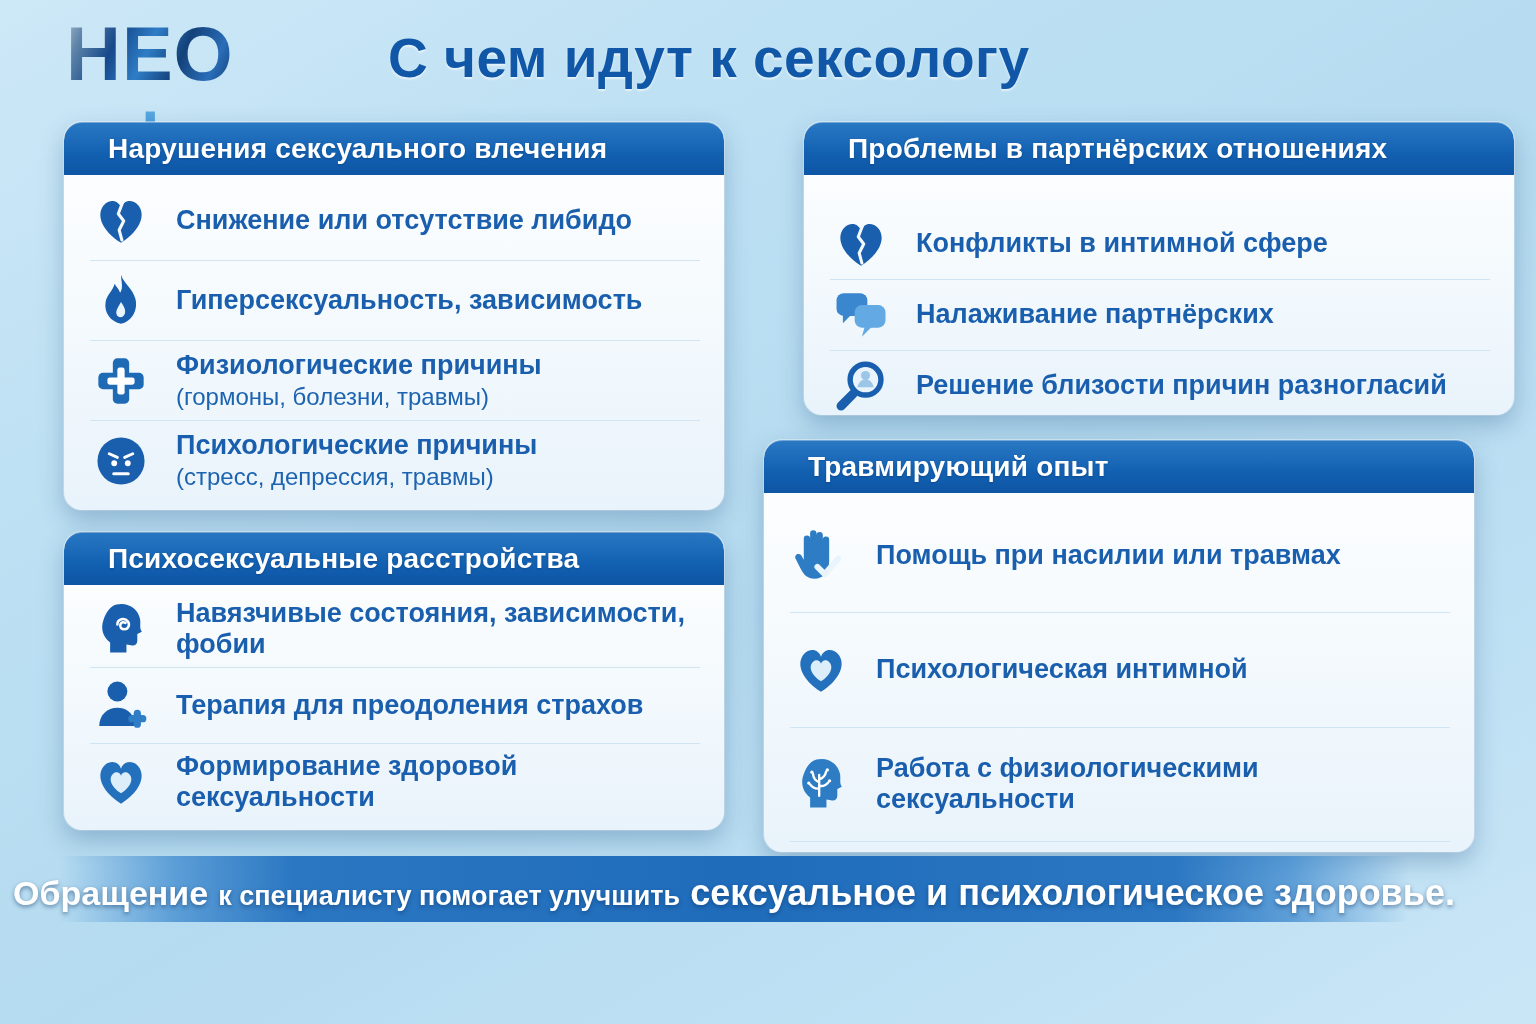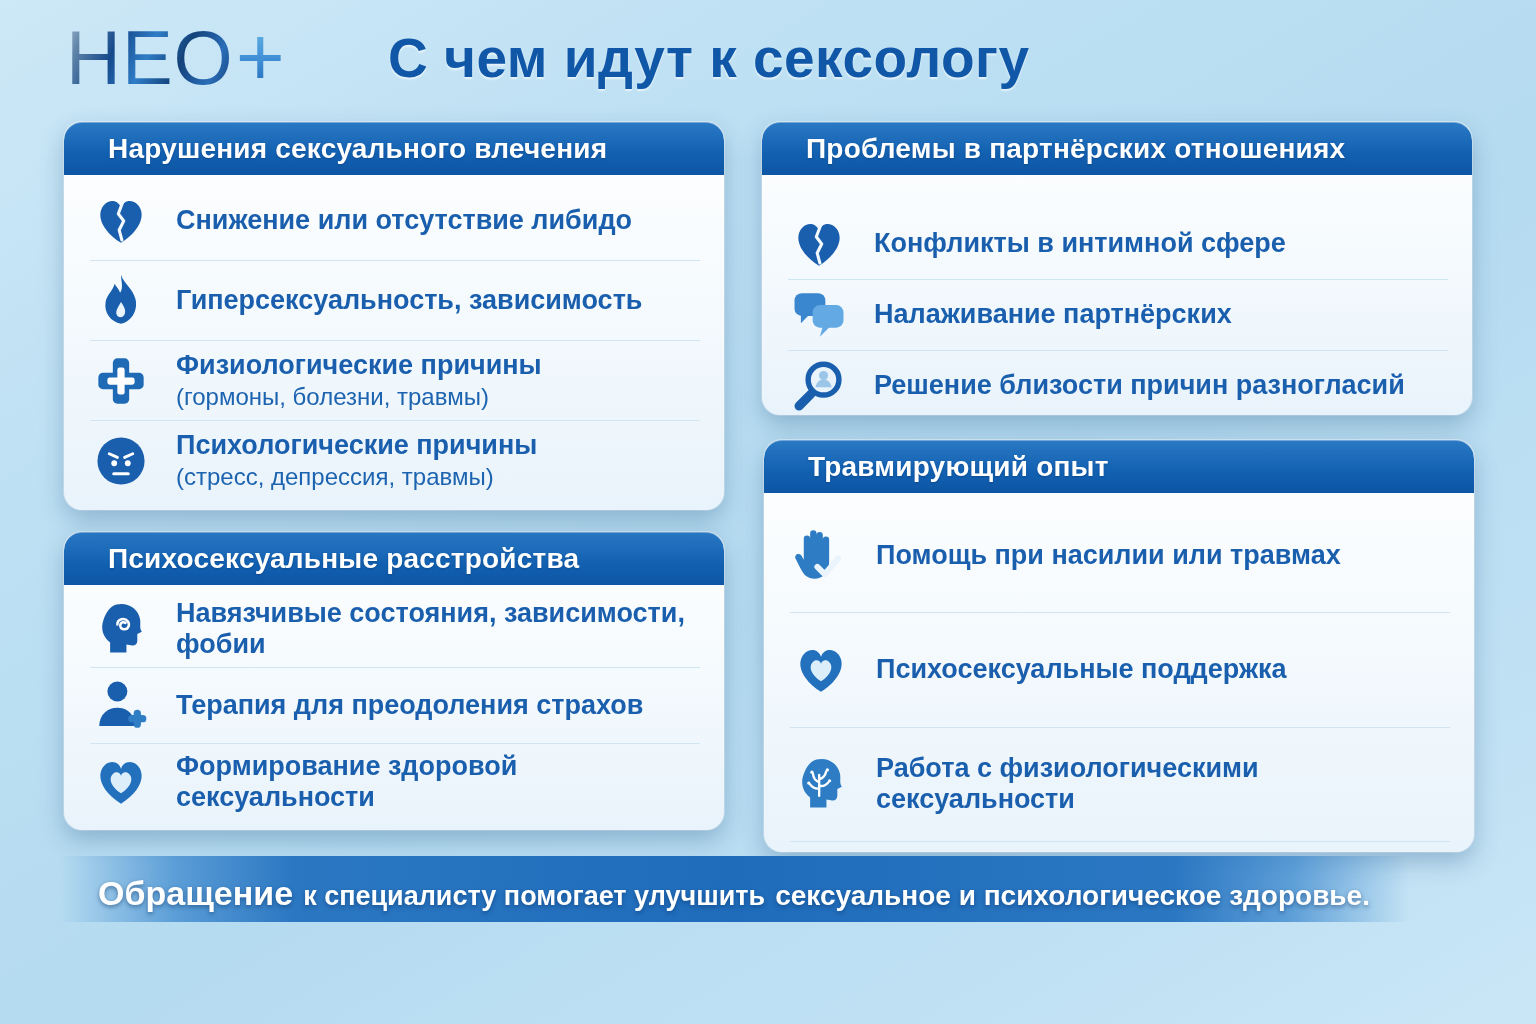--- a/index.html
+++ b/index.html
@@ -5,21 +5,21 @@
   * { margin:0; padding:0; box-sizing:border-box; }
   html,body { width:1536px; height:1024px; }
   body{
     font-family:"Liberation Sans", sans-serif;
     background:linear-gradient(150deg,#cde8f7 0%,#bde0f3 28%,#b5dbf0 55%,#c0e1f4 82%,#c9e6f6 100%);
     position:relative; overflow:hidden;
   }
   .stage{ position:absolute; inset:0; }
 
   
-  .logo{ position:absolute; left:66px; top:16px; font-weight:400; font-size:76px; line-height:1; letter-spacing:1px; display:flex; align-items:center; }
+  .logo{ position:absolute; left:66px; top:16px; font-weight:700; font-size:76px; line-height:1; letter-spacing:1px; display:flex; align-items:center;flex-direction:column; }
   .logo-neo{
     background:linear-gradient(115deg,#a9bccd 0%,#5d83a8 12%,#16498b 30%,#2f7dc7 48%,#14427a 66%,#2a6db8 84%,#0f3a6b 100%);
     -webkit-background-clip:text; background-clip:text; color:transparent;
   }
   .logo-plus{
     background:linear-gradient(180deg,#72c2ea 0%,#3f8ed6 55%,#1b5fae 100%);
     -webkit-background-clip:text; background-clip:text; color:transparent;
     font-size:84px; margin-left:2px; transform:translateY(-2px);
   }
   .page-title{
@@ -31,21 +31,21 @@
 
   
   .card{
     position:absolute; border-radius:18px;
     box-shadow:0 10px 24px rgba(30,80,130,.30), 0 0 0 1px rgba(255,255,255,.45);
     display:flex; flex-direction:column; overflow:hidden;
     background:linear-gradient(180deg,#ffffff 0%,#f3f9fd 55%,#e9f3fb 100%);
   }
   #card-desire      { left:64px;  top:122px; width:660px; height:388px; }
   #card-psychosexual{ left:64px;  top:532px; width:660px; height:298px; }
-  #card-partner     { left:762px; top:122px; width:710px; height:293px;gap:28px; }
+  #card-partner     { left:804px; top:122px; width:710px; height:293px;gap:28px; }
   #card-trauma      { left:764px; top:440px; width:710px; height:412px; }
 
   .card-header{
     flex:none; height:53px; display:flex; align-items:center;
     padding-left:44px; border-radius:18px 18px 0 0;
     background:linear-gradient(180deg,#2a79c4 0%,#1260b1 60%,#0e55a5 100%);
     box-shadow:inset 0 1px 0 rgba(255,255,255,.35);
   }
   .card-header span{
     color:#ffffff; font-size:28px; font-weight:700; letter-spacing:.2px;
@@ -65,21 +65,21 @@
     position:absolute; left:0; top:856px; width:1468px; height:66px;
     background:linear-gradient(90deg,
       rgba(49,129,202,0) 4%, rgba(55,133,205,.72) 12%,
       #2b77c2 20%, #1f6cbb 50%, #2b77c2 80%,
       rgba(55,133,205,.72) 88%, rgba(49,129,202,0) 96%);
     display:flex; align-items:center; justify-content:center;
   }
   .footer-band .f-wrap{ display:flex; align-items:baseline; gap:10px; }
   .f-lead{ color:#fff; font-size:34px; font-weight:800; text-shadow:0 2px 4px rgba(10,50,100,.5); }
   .f-mid { color:#fff; font-size:27px; font-weight:600; text-shadow:0 2px 4px rgba(10,50,100,.5);margin-top:16px; }
-  .f-tail{ color:#fff; font-size:28px; font-weight:800; text-shadow:0 2px 4px rgba(10,50,100,.5); }
+  .f-tail{ color:#fff; font-size:36px; font-weight:800; text-shadow:0 2px 4px rgba(10,50,100,.5); }
 
   .hidden-defs{ position:absolute; width:0; height:0; overflow:hidden; }
 </style>
 </head>
 <body>
 
 <svg class="hidden-defs" aria-hidden="true">
   <defs>
     <symbol id="sym-broken-heart" viewBox="0 0 64 64">
       <path d="M32 56C10 42 4.5 24.5 13 14.5 20 6.5 30 9.5 32 17.5 34 9.5 44 6.5 51 14.5 59.5 24.5 54 42 32 56Z" fill="#1a5fae"></path>
@@ -306,21 +306,21 @@
           </span>
       </div>
       <div class="sep"></div>
       <div class="row">
         <span class="ic-box">
             <svg class="ic">
               <use href="#sym-heart-in-heart"></use>
             </svg>
           </span>
         <span class="txt">
-            <span class="t-main">Психосексуальные поддержка</span>
+            <span class="t-main">Психологическая интимной</span>
           </span>
       </div>
       <div class="sep"></div>
       <div class="row">
         <span class="ic-box">
             <svg class="ic">
               <use href="#sym-head-tree"></use>
             </svg>
           </span>
         <span class="txt">

